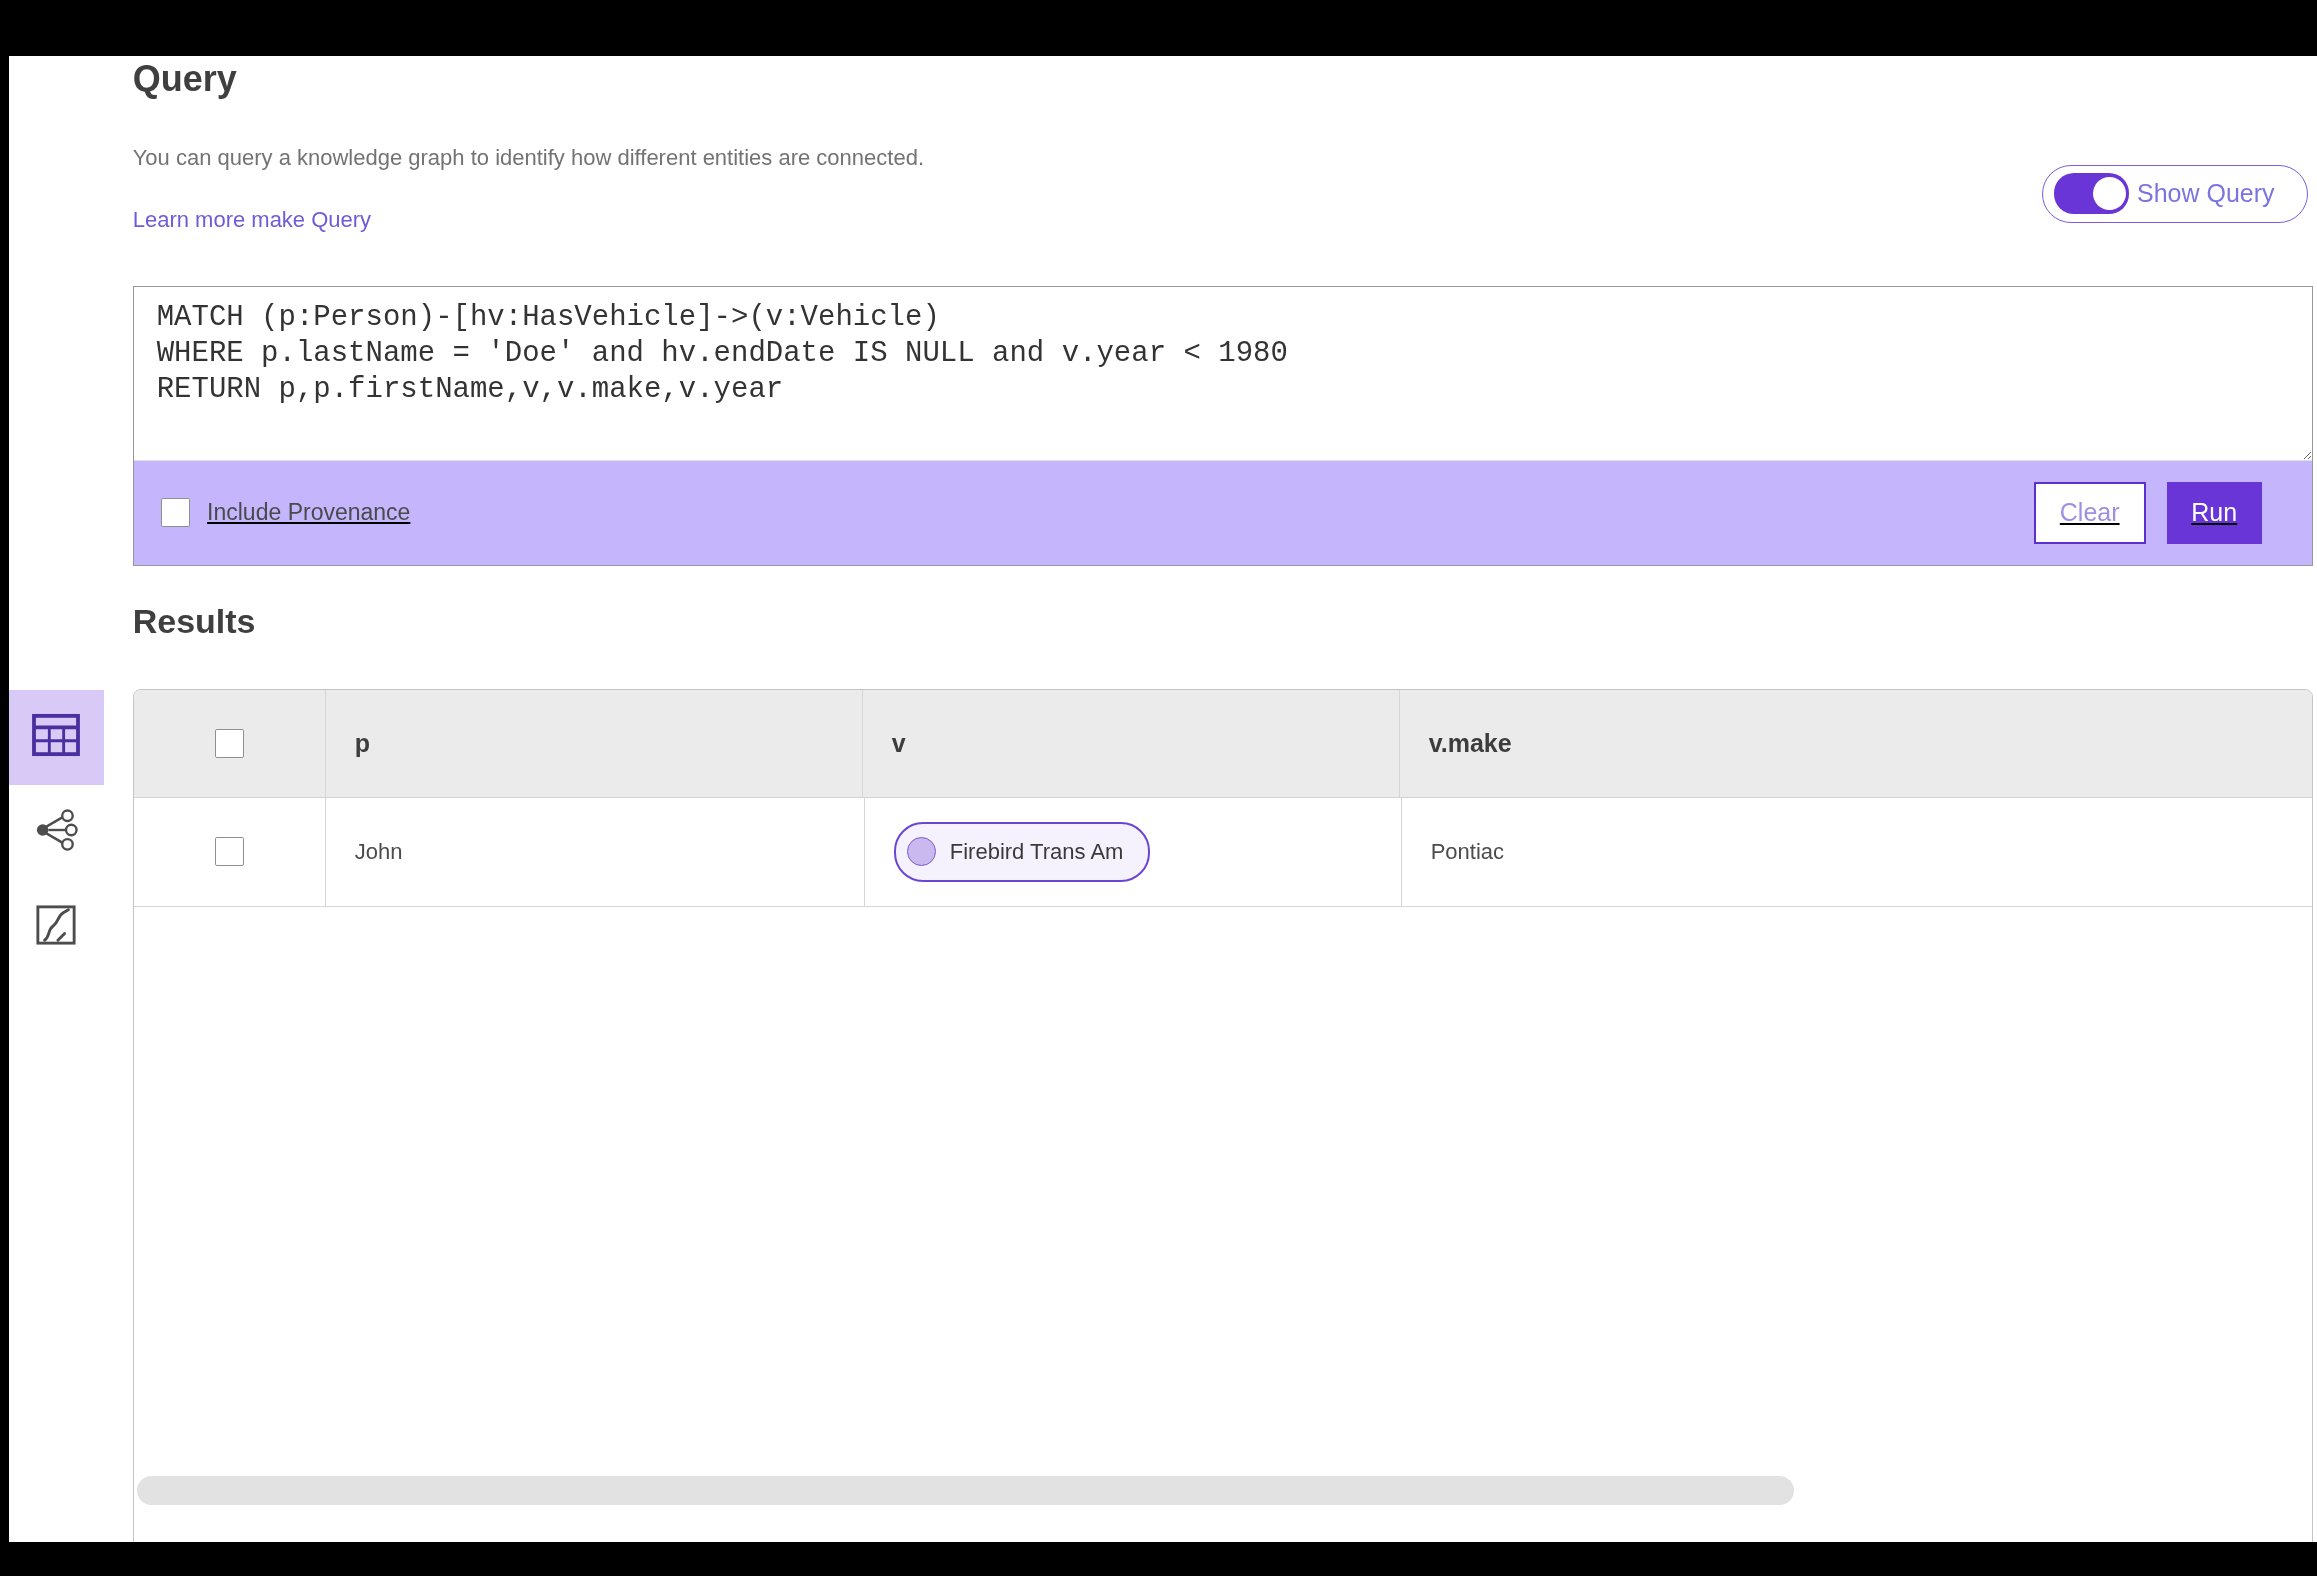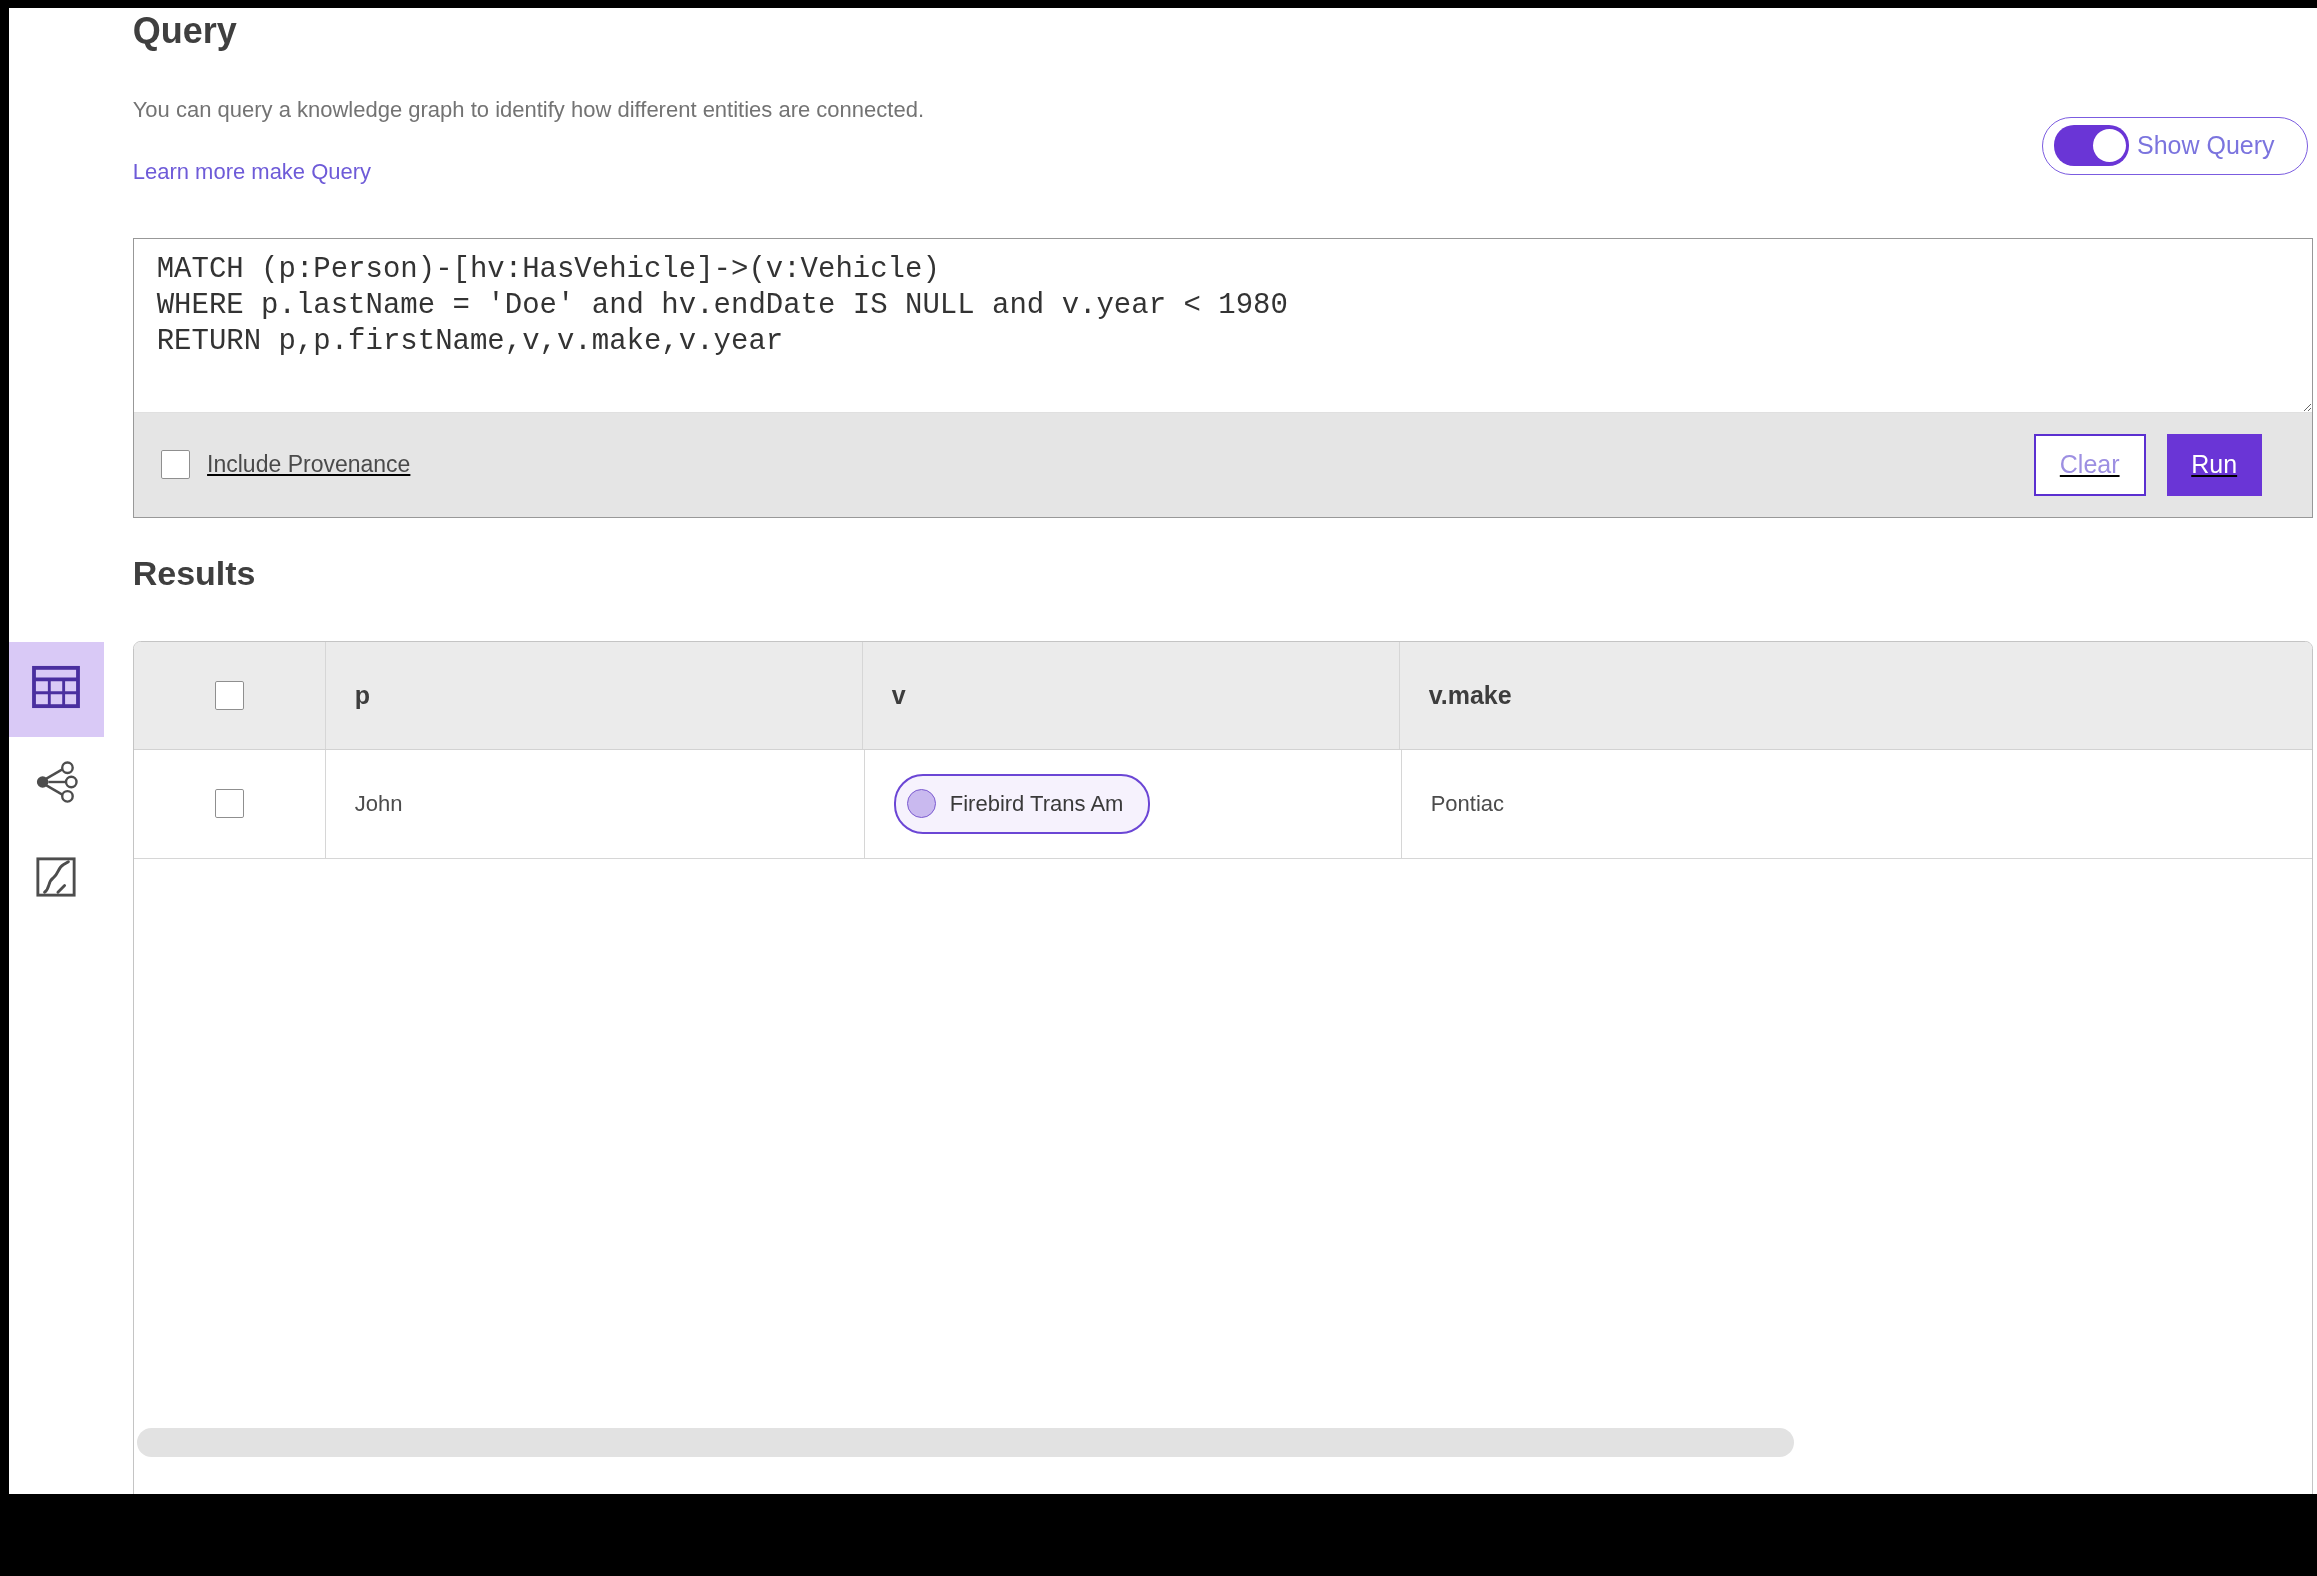--- a/index.html
+++ b/index.html
@@ -1,34 +1,34 @@
 <!DOCTYPE html>
 <html><head>
 <meta charset="utf-8">
 <style>
   html,body{margin:0;padding:0;background:#000;}
   .stage{position:relative;width:2317px;height:1494px;background:#000;overflow:hidden;
-         font-family:"Liberation Sans",sans-serif;}
+         font-family:"Liberation Sans",sans-serif;margin-top:48px;}
   .page{position:absolute;top:7.7px;left:8.7px;width:2309px;height:1558px;background:#fff;}
 
   
   .page-title{position:absolute;left:124px;top:1.9px;font-size:36px;font-weight:bold;color:#3f3f3f;margin:0;}
   .page-desc{position:absolute;left:124px;top:89px;font-size:22px;color:#737373;margin:0;}
   .learn-link{position:absolute;left:124px;top:151px;font-size:22px;color:#6e5bd8;text-decoration:none;cursor:pointer;}
 
   .show-query-pill{position:absolute;left:2033px;top:109px;width:266px;height:58px;
       border:1.9px solid #7b5ce0;border-radius:31px;display:flex;align-items:center;
       padding:0 0 0 11.6px;box-sizing:border-box;background:#fff;cursor:pointer;}
   .switch{position:relative;width:75px;height:41px;border-radius:20px;background:#6a35d6;flex:0 0 auto;}
   .switch .knob{position:absolute;top:3.9px;left:39px;width:33px;height:33px;border-radius:50%;background:#fff;}
   .show-query-text{font-size:25px;color:#7b74de;margin-left:7.7px;white-space:nowrap;}
 
   
   .query-panel{position:absolute;left:124px;top:230px;width:2180px;height:280px;
-      border:1.9px solid #989898;box-sizing:border-box;background:#e5e5e5;display:flex;flex-direction:column;}
+      border:1.9px solid #989898;box-sizing:border-box;background:#c4b5fd;display:flex;flex-direction:column;}
   .query-input{flex:0 0 174px;width:100%;box-sizing:border-box;border:none;outline:none;
       border-bottom:1.9px solid #e0e0e0;resize:vertical;
       font-family:"Liberation Mono","DejaVu Sans Mono",monospace;
       font-size:29px;line-height:36px;color:#333;padding:13.5px 23px;background:#fff;}
   .query-footer{flex:1;display:flex;align-items:center;justify-content:space-between;padding:0 50px 0 27px;text-decoration:underline;}
   .provenance{display:flex;align-items:center;gap:17.4px;cursor:pointer;}
   .checkbox{width:29px;height:29px;border:1.9px solid #8f8f8f;border-radius:1.9px;background:#fff;box-sizing:border-box;}
   .provenance-text{font-size:23px;color:#4a4a4a;}
   .actions{display:flex;align-items:center;gap:21px;}
   .btn{height:62px;font-size:25px;font-family:"Liberation Sans",sans-serif;cursor:pointer;}

